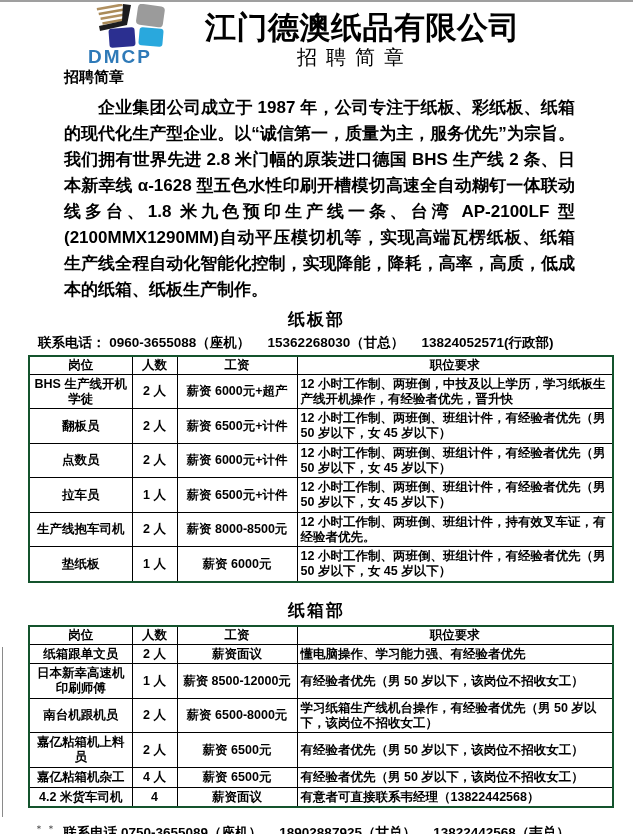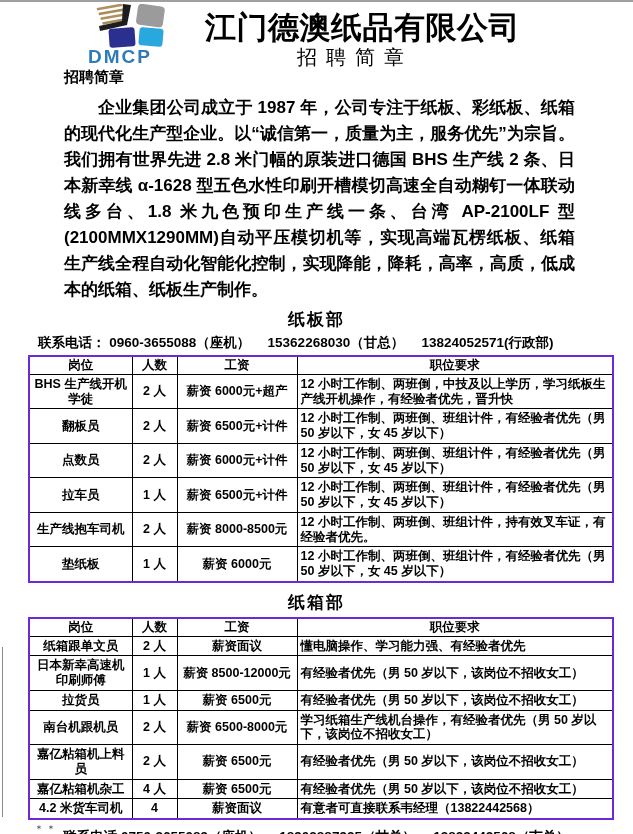--- a/index.html
+++ b/index.html
@@ -28,22 +28,22 @@
   .about-para {
     margin:8px 58px 0 64px; text-indent:2em;
     font-size:17px; font-weight:bold; line-height:26px; text-align:justify;
   }
   
   .section-heading { text-align:center; font-size:17px; font-weight:bold; margin-top:5px; letter-spacing:2px; }
   .contact-line1 { margin:3px 0 0 38px; font-size:13.5px; font-weight:bold; white-space:nowrap; }
   .contact-line2 { text-align:center; font-size:13.5px; font-weight:bold; margin-top:4px; white-space:nowrap; }
   
   table.jobs {
-    width:584px; margin:3px 0 8px 28px; border-collapse:collapse;
-    border:2px solid #6d28d9; table-layout:fixed;
+    width:584px; margin:3px 0 16px 28px; border-collapse:collapse;
+    border:2px solid #14532d; table-layout:fixed;
   }
   table.jobs th, table.jobs td {
     border:1.5px solid #000; font-size:12.5px; font-weight:bold;
     line-height:1.18; padding:2px 3px; vertical-align:middle;
   }
   table.jobs th { text-align:center; padding:1px 2px; }
   td.c-pos, td.c-cnt, td.c-sal { text-align:center; }
   td.c-req { text-align:left; padding-left:6px;border-radius:10px; }
   col.w-pos { width:103px; } col.w-cnt { width:45px; }
   col.w-sal { width:120px; } col.w-req { width:316px; }
@@ -163,26 +163,20 @@
       <td class="c-sal">薪资面议</td>
       <td class="c-req">懂电脑操作、学习能力强、有经验者优先</td>
     </tr>
     <tr>
       <td class="c-pos">日本新幸高速机印刷师傅</td>
       <td class="c-cnt">1 人</td>
       <td class="c-sal">薪资 8500-12000元</td>
       <td class="c-req">有经验者优先（男 50 岁以下，该岗位不招收女工）</td>
     </tr>
     <tr>
-      <td class="c-pos">拉货员</td>
-      <td class="c-cnt">1 人</td>
-      <td class="c-sal">薪资 6500元</td>
-      <td class="c-req">有经验者优先（男 50 岁以下，该岗位不招收女工）</td>
-    </tr>
-    <tr>
       <td class="c-pos">南台机跟机员</td>
       <td class="c-cnt">2 人</td>
       <td class="c-sal">薪资 6500-8000元</td>
       <td class="c-req">学习纸箱生产线机台操作，有经验者优先（男 50 岁以下，该岗位不招收女工）</td>
     </tr>
     <tr>
       <td class="c-pos">嘉亿粘箱机上料员</td>
       <td class="c-cnt">2 人</td>
       <td class="c-sal">薪资 6500元</td>
       <td class="c-req">有经验者优先（男 50 岁以下，该岗位不招收女工）</td>

